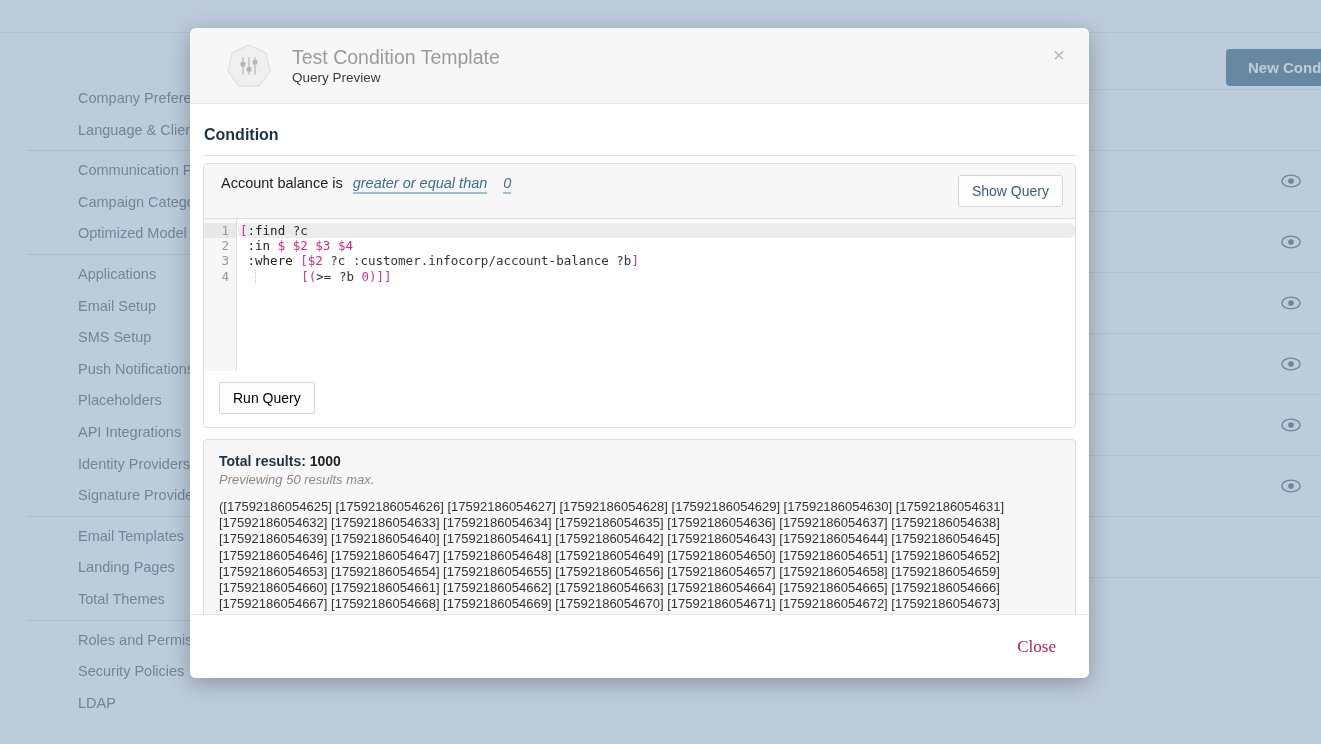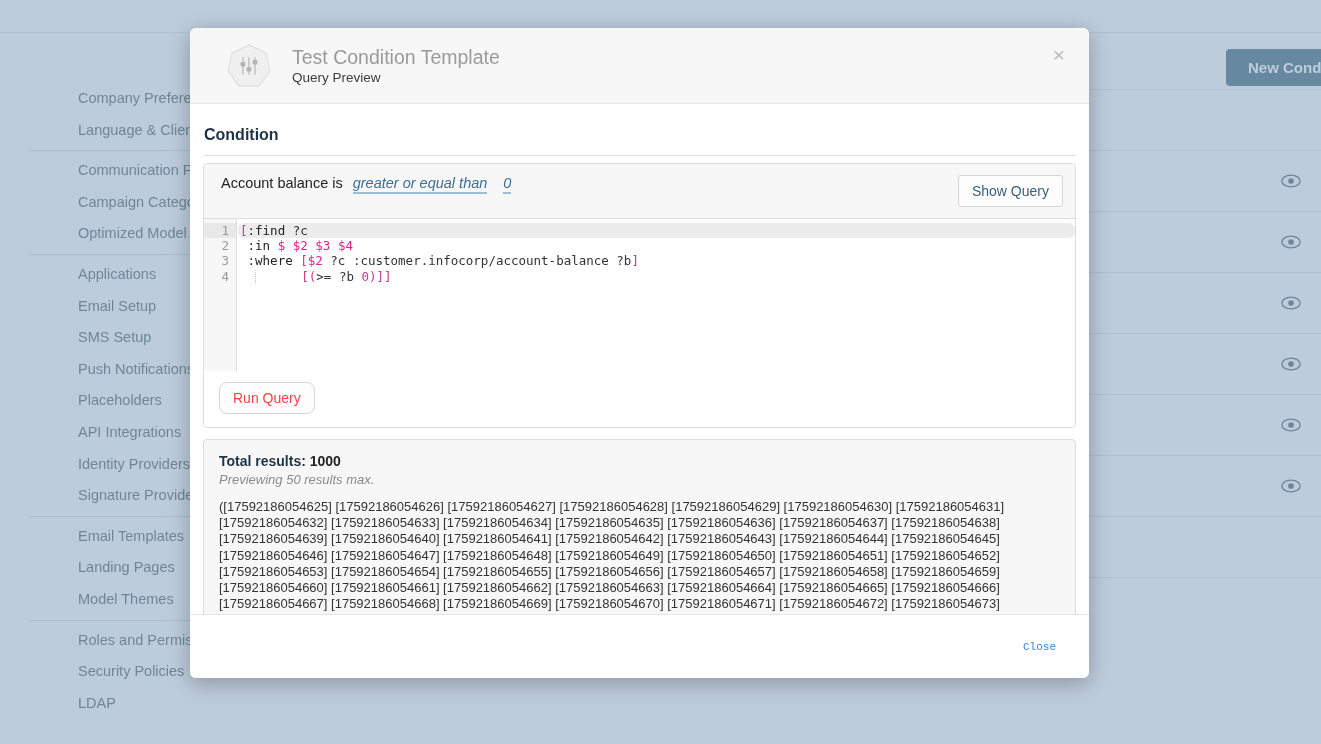--- a/index.html
+++ b/index.html
@@ -227,23 +227,23 @@
   }
 
   .run-row {
     padding: 11px 0 13px 15px;
     background: #ffffff;
     border-radius: 0 0 3px 3px;
   }
   .btn-run {
     background: #fdfdfd;
     border: 1px solid #d5d5d5;
-    border-radius: 8px;
+    border-radius: 2px;
     font-size: 14px;
-    color: #ef4444;
+    color: #000000;
     padding: 7px 13px;
     cursor: pointer;
     font-family: "Liberation Sans", sans-serif;
   }
 
   
   .results-panel {
     margin-top: 11px;
     border: 1px solid #dcdcdc;
     border-radius: 4px;
@@ -276,25 +276,25 @@
   .modal-footer {
     flex: none;
     height: 64px;
     border-top: 1px solid #e6e6e6;
     background: #ffffff;
     display: flex; align-items: center; justify-content: flex-end;
     padding-right: 25px;
   }
   .btn-close-link {
     background: none; border: none;
-    font-size: 11px;
-    color: #3b82f6;
+    font-size: 17px;
+    color: #be185d;
     cursor: pointer;
     padding: 6px 8px;
-    font-family: Liberation Mono, monospace;
+    font-family: Liberation Serif, serif;
   }
 </style>
 </head>
 <body>
 
 <div id="backdrop-page">
   <div class="bg-topbar"></div>
 
   <div class="bg-sidebar">
     <div>
@@ -315,21 +315,21 @@
       <div class="bg-nav-item">Push Notifications</div>
       <div class="bg-nav-item">Placeholders</div>
       <div class="bg-nav-item">API Integrations</div>
       <div class="bg-nav-item">Identity Providers</div>
       <div class="bg-nav-item">Signature Providers</div>
     </div>
     <div class="bg-nav-sep"></div>
     <div>
       <div class="bg-nav-item">Email Templates</div>
       <div class="bg-nav-item">Landing Pages</div>
-      <div class="bg-nav-item">Model Themes</div>
+      <div class="bg-nav-item">Total Themes</div>
     </div>
     <div class="bg-nav-sep"></div>
     <div>
       <div class="bg-nav-item">Roles and Permissions</div>
       <div class="bg-nav-item">Security Policies</div>
       <div class="bg-nav-item">LDAP</div>
     </div>
 
   </div>
 

